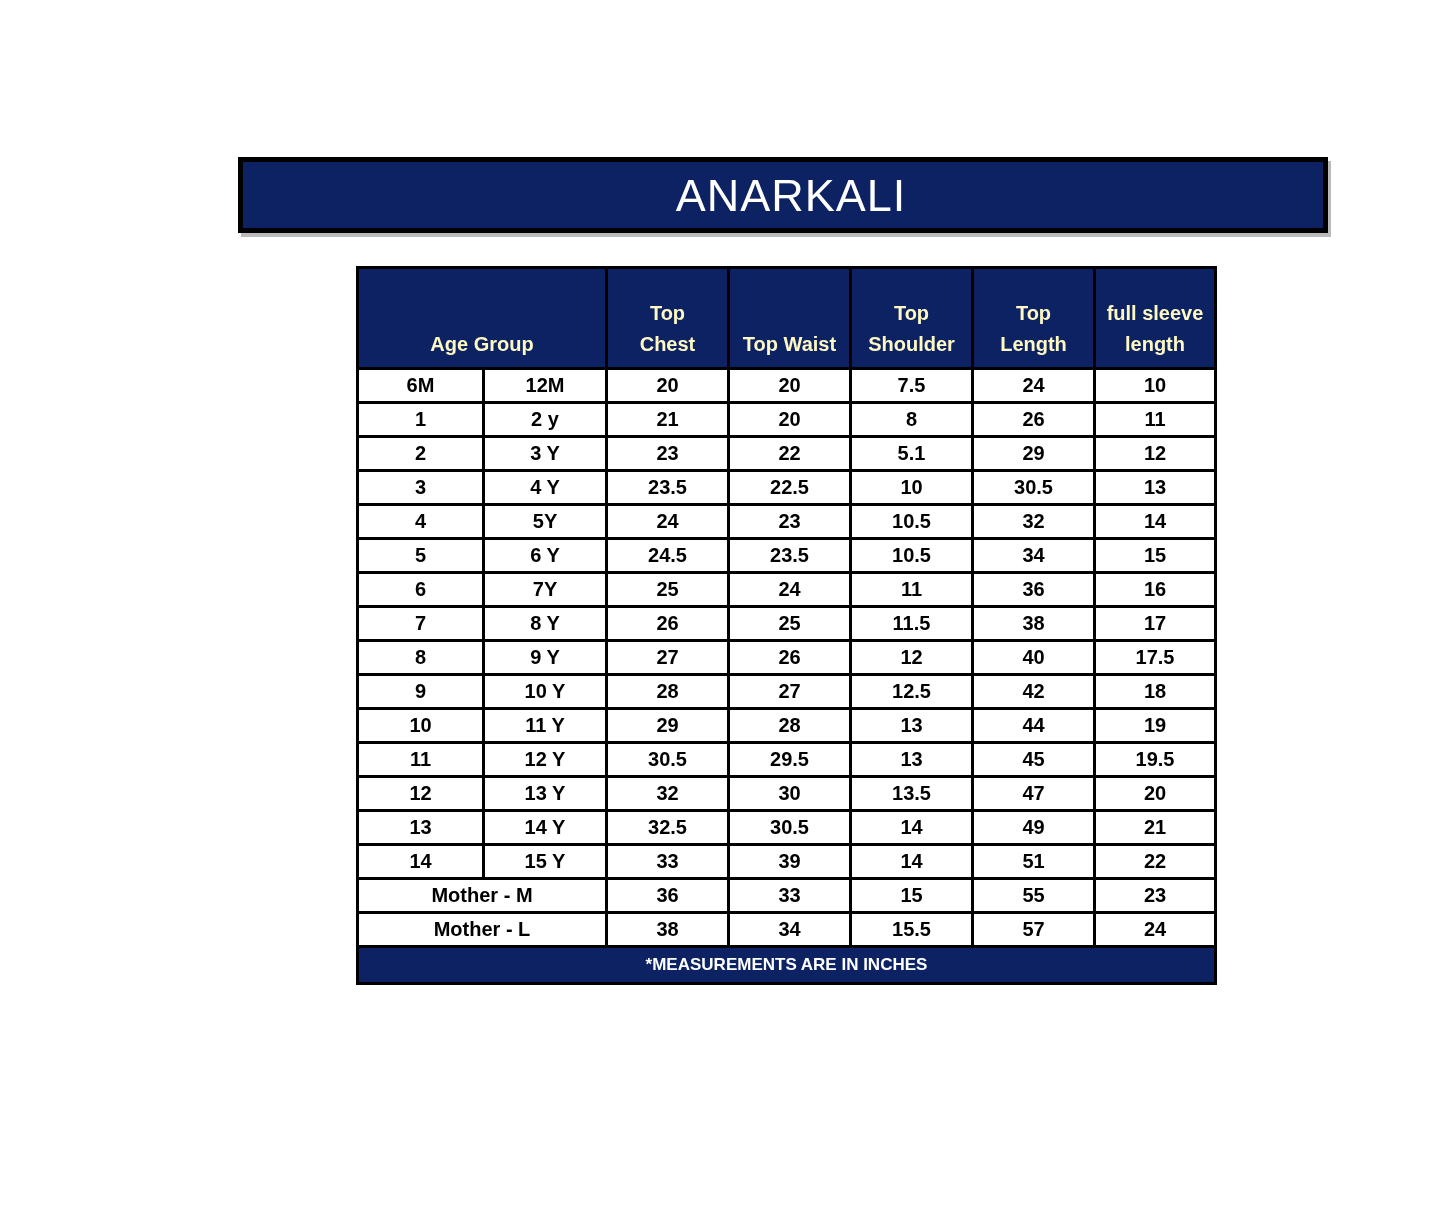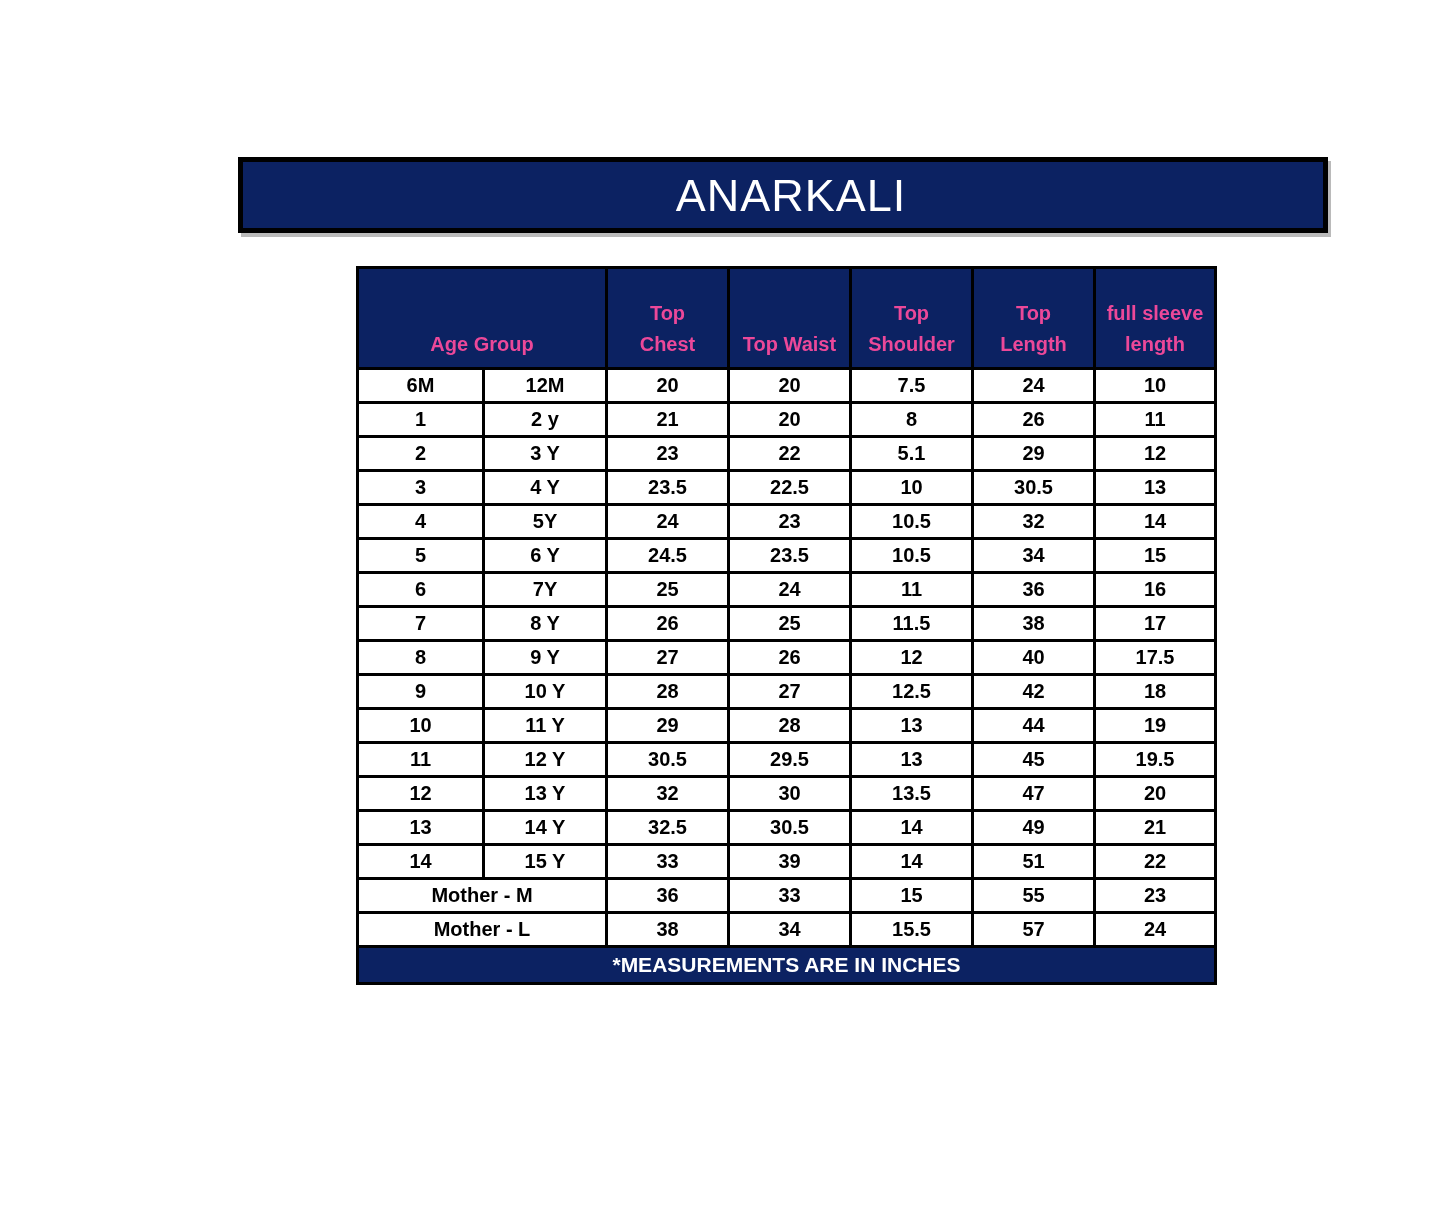--- a/index.html
+++ b/index.html
@@ -42,36 +42,36 @@
   .size-table th,.size-table td{
     border:3px solid var(--border);
     text-align:center;
     font-weight:700;
     font-size:20px;
     padding:0;
     color:#000000;
   }
   .size-table thead th{
     background:var(--navy);
-    color:#ec4899;
+    color:#fef9c3;
     height:101px;
     vertical-align:bottom;
     padding-bottom:7px;
   }
   .h-line{line-height:31px;}
   .size-table tbody td{
     height:34px;
     background:#ffffff;
     vertical-align:middle;
   }
   .size-table tfoot td{
     background:var(--navy);
     color:#ffffff;
     height:37px;
-    font-size:21px;
+    font-size:17px;
     vertical-align:middle;
   }
 </style>
 </head>
 <body>
 
 <div class="title-bar">
   <div class="title-text">ANARKALI</div>
 </div>
 

